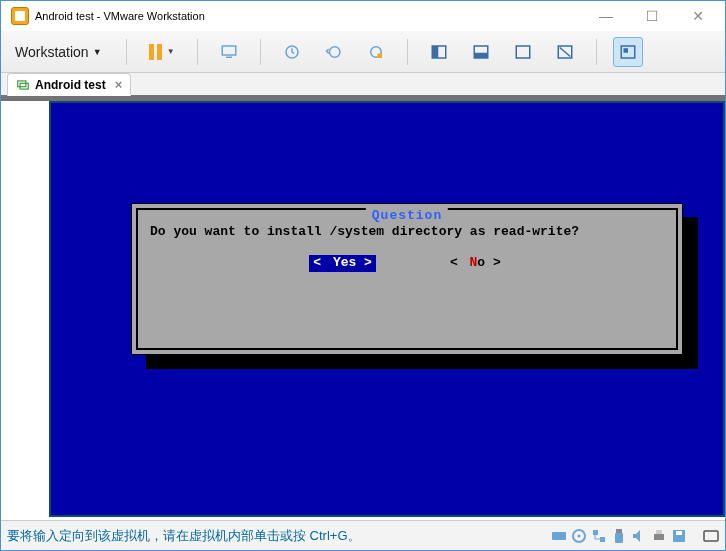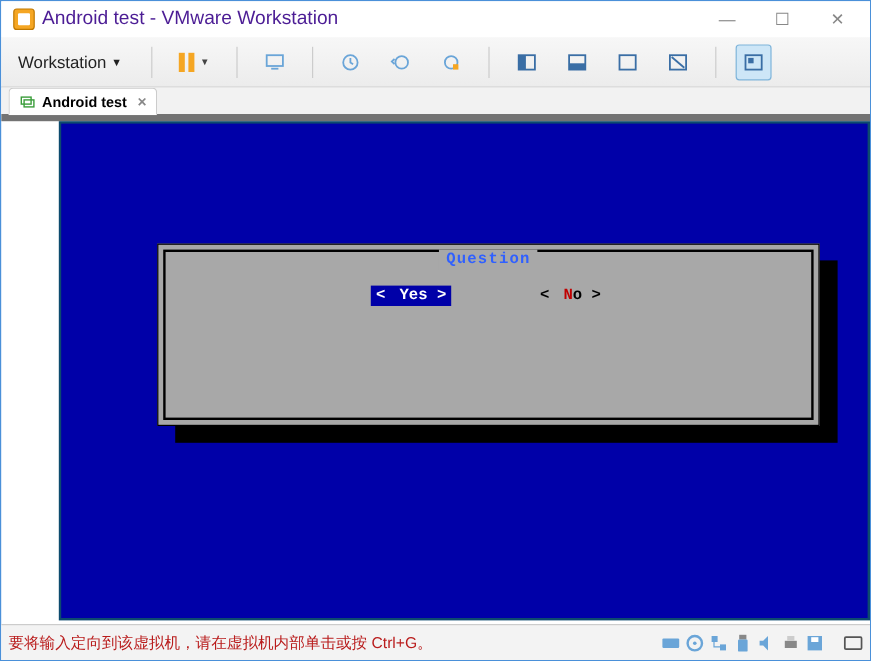--- a/index.html
+++ b/index.html
@@ -31,22 +31,22 @@
   position: relative;
 }
 .titlebar .app-icon::after {
   content: "";
   position: absolute;
   inset: 3px;
   background: #fff;
   border-radius: 1px;
 }
 .title-text {
-  color: #4c1d95;
-  font-size: 16px;
+  color: #000000;
+  font-size: 11px;
   flex: 1;
 }
 .win-controls { display: flex; }
 .win-btn {
   width: 46px;
   height: 28px;
   display: flex;
   align-items: center;
   justify-content: center;
   color: #888;
@@ -218,21 +218,21 @@
 .statusbar {
   position: absolute;
   left: 0; right: 0; bottom: 0;
   height: 30px;
   border-top: 1px solid #ccc;
   background: #f3f3f3;
   display: flex;
   align-items: center;
   padding: 0 6px;
   font-size: 13px;
-  color: #b91c1c;
+  color: #0369a1;
 }
 .statusbar .msg { flex: 1; }
 .status-icons {
   display: flex;
   gap: 4px;
   align-items: center;
 }
 .status-icons .ic {
   width: 16px;
   height: 16px;
@@ -339,20 +339,21 @@
   </div>
 </div>
 
 <div class="vm-area">
   <div class="console">
     <div class="dialog-shadow"></div>
     <div class="dialog">
       <div class="dialog-inner">
         <div class="dialog-title">Question</div>
         <div class="dialog-body">
+          <p>Do you want to install /system directory as read-write?</p>
         </div>
         <div class="dialog-buttons">
           <span class="dlg-btn selected"><span class="bracket">&lt; </span><span class="hot">Y</span><span>es &gt;</span></span>
           <span class="dlg-btn"><span class="bracket">&lt;  </span><span class="hot">N</span><span>o  &gt;</span></span>
         </div>
       </div>
     </div>
   </div>
 </div>
 

